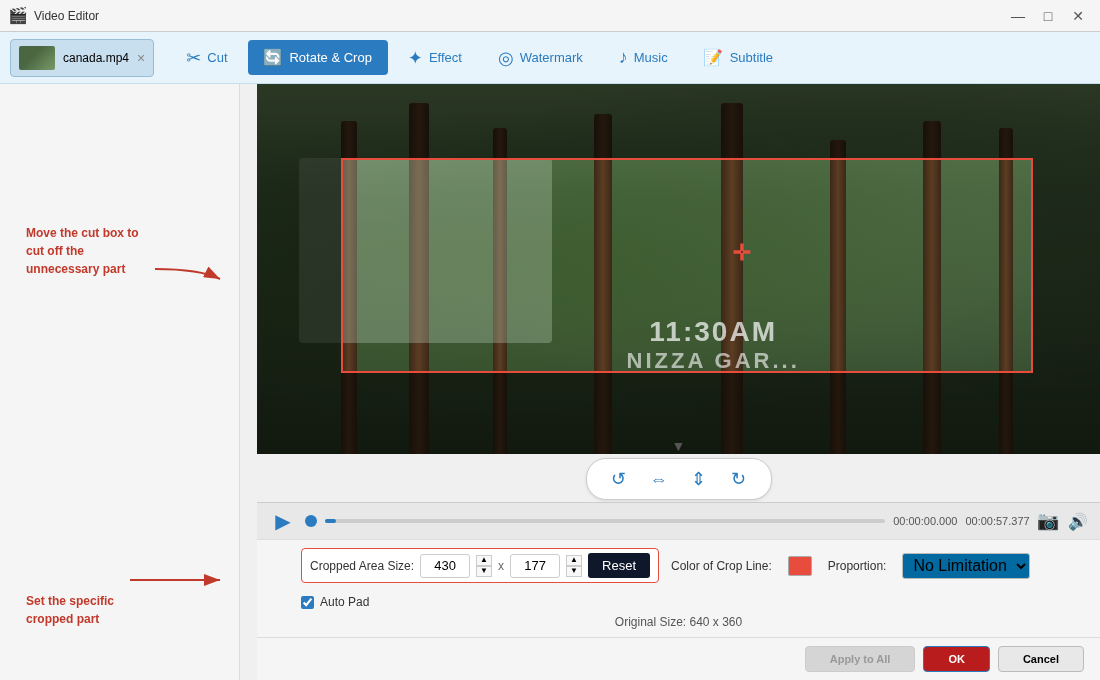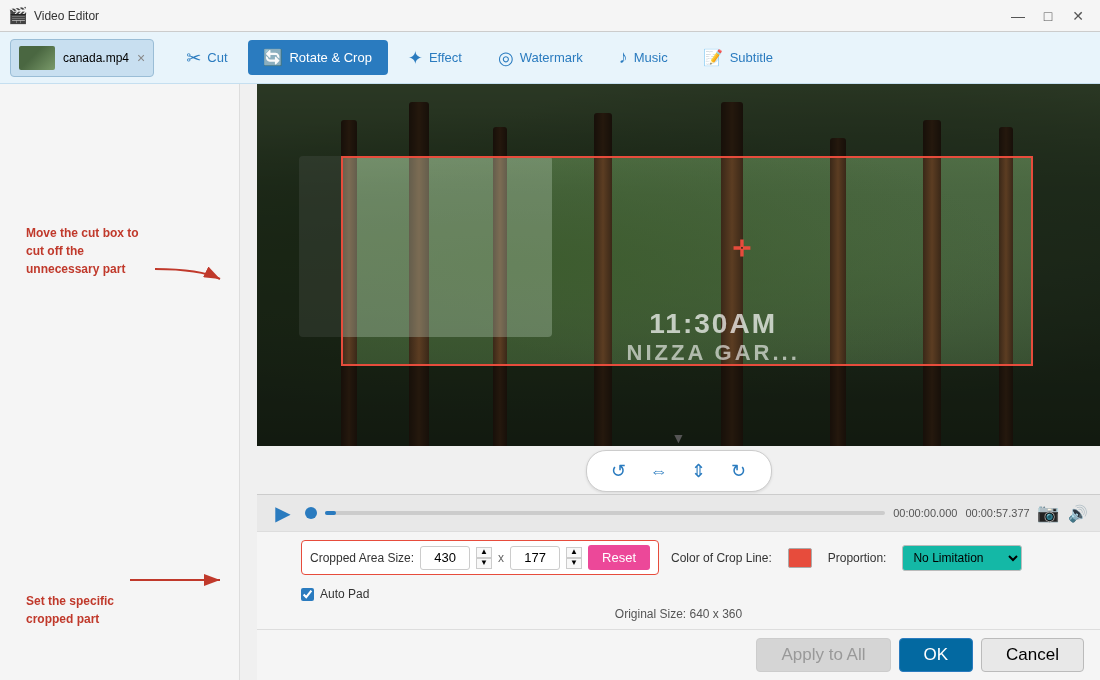--- a/index.html
+++ b/index.html
@@ -261,36 +261,36 @@
     .spinner-group {
       display: flex; flex-direction: column;
     }
     .spinner-btn {
       width: 16px; height: 11px; border: 1px solid #ccc;
       background: #f8f8f8; cursor: pointer; display: flex;
       align-items: center; justify-content: center; font-size: 8px; line-height: 1;
     }
     .cross-icon { font-size: 12px; color: #666; }
     .reset-btn {
-      background: #ec4899; color: white; border: none;
+      background: #0f172a; color: white; border: none;
       padding: 5px 14px; border-radius: 3px; cursor: pointer; font-size: 13px;
     }
 
     .color-crop-row {
       display: flex; align-items: center; gap: 16px;
     }
     .color-label { font-size: 12px; color: #333; }
     .color-swatch {
       width: 24px; height: 20px; background: #e74c3c;
       border: 1px solid #aaa; border-radius: 2px; cursor: pointer;
     }
     .proportion-label { font-size: 12px; color: #333; }
     .proportion-select {
       height: 26px; border: 1px solid #bbb; border-radius: 3px;
-      padding: 0 6px; font-size: 12px; background: #14b8a6; cursor: pointer;
+      padding: 0 6px; font-size: 16px; background: #0369a1; cursor: pointer;
       min-width: 120px;
     }
     .autopad-row {
       display: flex; align-items: center; gap: 6px;
     }
     .autopad-checkbox { cursor: pointer; accent-color: #2a7bbf; }
     .autopad-label { font-size: 12px; color: #333; }
 
     .original-size-row {
       text-align: center;
@@ -303,24 +303,24 @@
       background: #f5f5f5;
       border-top: 1px solid #ddd;
       padding: 8px 16px;
       display: flex;
       justify-content: flex-end;
       align-items: center;
       gap: 8px;
     }
     .footer-btn {
       padding: 6px 24px; border-radius: 4px; cursor: pointer;
-      font-size: 17px; border: 1px solid #bbb; background: #e8e8e8;
+      font-size: 11px; border: 1px solid #bbb; background: #e8e8e8; font-weight: bold;
     }
     .footer-btn.primary {
-      background: #0369a1; color: white; border-color: #2a7bbf;
+      background: #b91c1c; color: white; border-color: #2a7bbf;
     }
     .footer-btn.disabled {
       background: #d5d5d5; color: #999; cursor: default; border-color: #ccc;
     }
 
     
     .arrow-svg { position: absolute; pointer-events: none; }
 
     
     .chevron-down {

